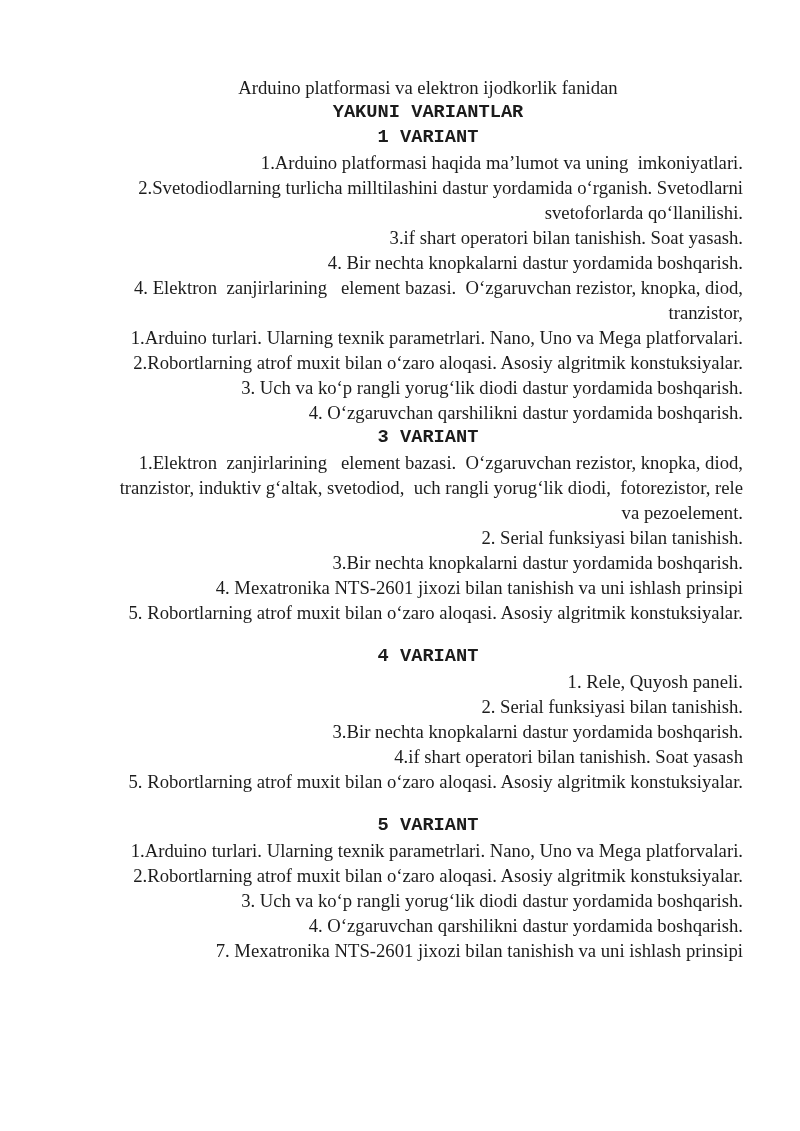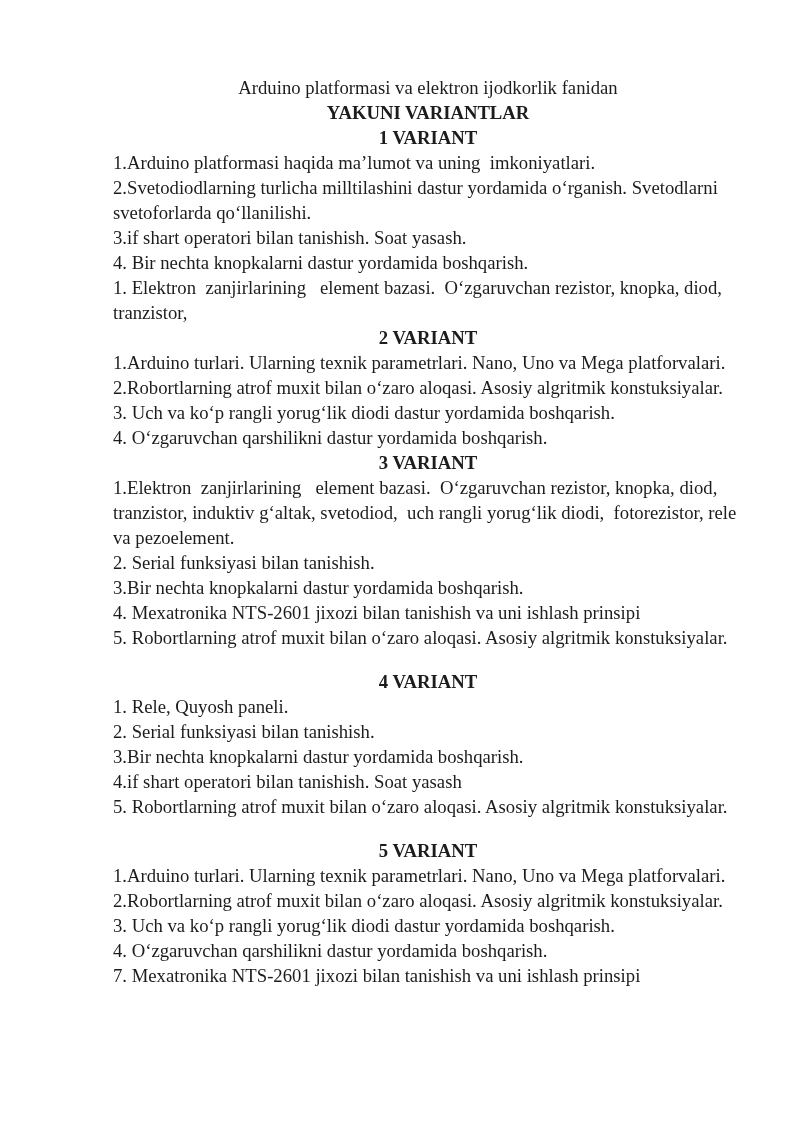--- a/index.html
+++ b/index.html
@@ -17,46 +17,46 @@
     font-family: "Liberation Serif", "DejaVu Serif", serif;
     font-size: 18.7px;
     line-height: 25px;
     padding: 75px 57px 0 113px;
     overflow: hidden;
   }
   .doc-line {
     margin: 0;
     white-space: pre-wrap;
     word-spacing: normal;
+    text-align: right;
   }
   .center { text-align: center; }
-  .bold { font-weight: bold; }
+  .bold { font-weight: bold; font-family: Liberation Mono, monospace; }
   .variant-section { margin: 0; }
   .gap-before { margin-top: 19px; }
 </style>
 </head>
 <body>
 
 <div class="page">
 
   <p class="doc-line center">Arduino platformasi va elektron ijodkorlik fanidan</p>
 
   <p class="doc-line center bold">YAKUNI VARIANTLAR</p>
 
   <section class="variant-section">
     <p class="doc-line center bold">1 VARIANT</p>
     <p class="doc-line">1.Arduino platformasi haqida ma’lumot va uning  imkoniyatlari.</p>
     <p class="doc-line">2.Svetodiodlarning turlicha milltilashini dastur yordamida oʻrganish. Svetodlarni svetoforlarda qoʻllanilishi.</p>
     <p class="doc-line">3.if shart operatori bilan tanishish. Soat yasash.</p>
     <p class="doc-line">4. Bir nechta knopkalarni dastur yordamida boshqarish.</p>
-    <p class="doc-line">1. Elektron  zanjirlarining   element bazasi.  Oʻzgaruvchan rezistor, knopka, diod, tranzistor,</p>
+    <p class="doc-line">4. Elektron  zanjirlarining   element bazasi.  Oʻzgaruvchan rezistor, knopka, diod, tranzistor,</p>
   </section>
 
   <section class="variant-section">
-    <p class="doc-line center bold">2 VARIANT</p>
     <p class="doc-line">1.Arduino turlari. Ularning texnik parametrlari. Nano, Uno va Mega platforvalari.</p>
     <p class="doc-line">2.Robortlarning atrof muxit bilan oʻzaro aloqasi. Asosiy algritmik konstuksiyalar.</p>
     <p class="doc-line">3. Uch va koʻp rangli yorugʻlik diodi dastur yordamida boshqarish.</p>
     <p class="doc-line">4. Oʻzgaruvchan qarshilikni dastur yordamida boshqarish.</p>
   </section>
 
   <section class="variant-section">
     <p class="doc-line center bold">3 VARIANT</p>
     <p class="doc-line">1.Elektron  zanjirlarining   element bazasi.  Oʻzgaruvchan rezistor, knopka, diod, tranzistor, induktiv gʻaltak, svetodiod,  uch rangli yorugʻlik diodi,  fotorezistor, rele va pezoelement.</p>
     <p class="doc-line">2. Serial funksiyasi bilan tanishish.</p>

